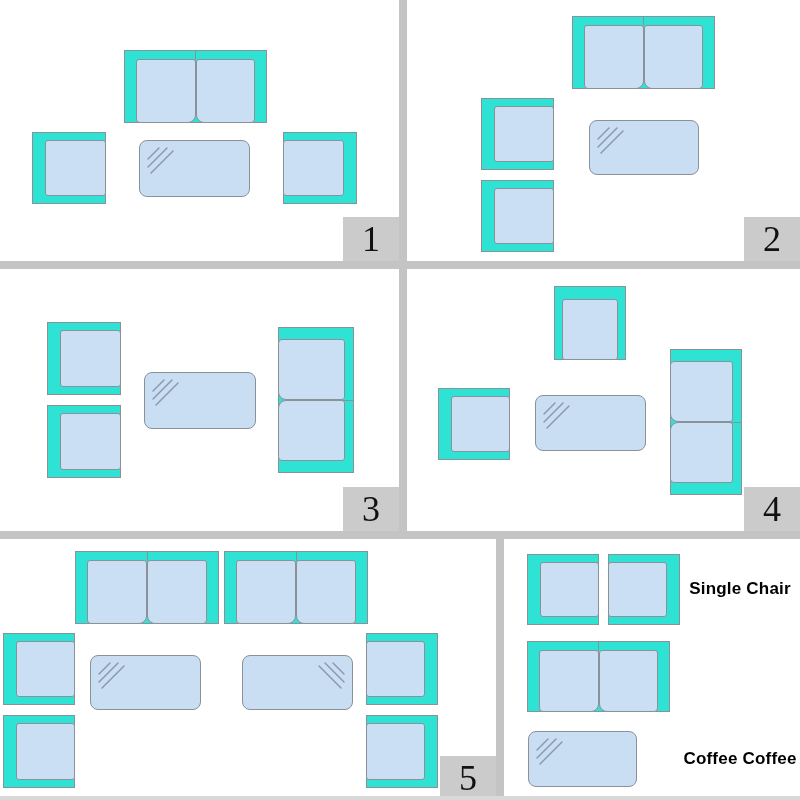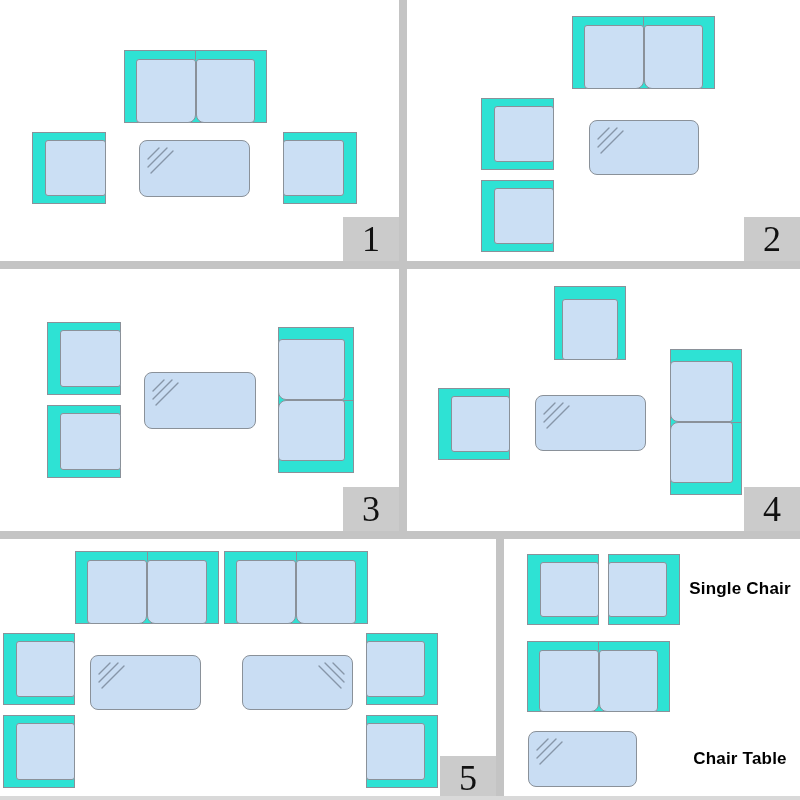--- a/index.html
+++ b/index.html
@@ -189,21 +189,21 @@
       <div class="furn chair facing-left" style="left: 366px; top: 94px; width: 72px; height: 72px;">
         <div class="cushion"></div>
       </div>
       <div class="furn chair facing-left" style="left: 366px; top: 176px; width: 72px; height: 73px;">
         <div class="cushion"></div>
       </div>
     </div>
 
   <div class="panel" style="left:504px;top:539px;width:296px;height:261px">
     <div class="legend-label" style="top:38px">Single Chair</div>
-    <div class="legend-label" style="top:208px">Chair Table</div>
+    <div class="legend-label" style="top:208px">Coffee Coffee</div>
   <div class="furn chair facing-right" style="left: 23px; top: 15px; width: 72px; height: 71px;">
         <div class="cushion"></div>
       </div>
       <div class="furn chair facing-left" style="left: 104px; top: 15px; width: 72px; height: 71px;">
         <div class="cushion"></div>
       </div>
       <div class="furn loveseat facing-down" style="left: 23px; top: 102px; width: 143px; height: 71px;">
         <div class="cushion c1"></div>
         <div class="cushion c2"></div>
         <div class="split"></div>

